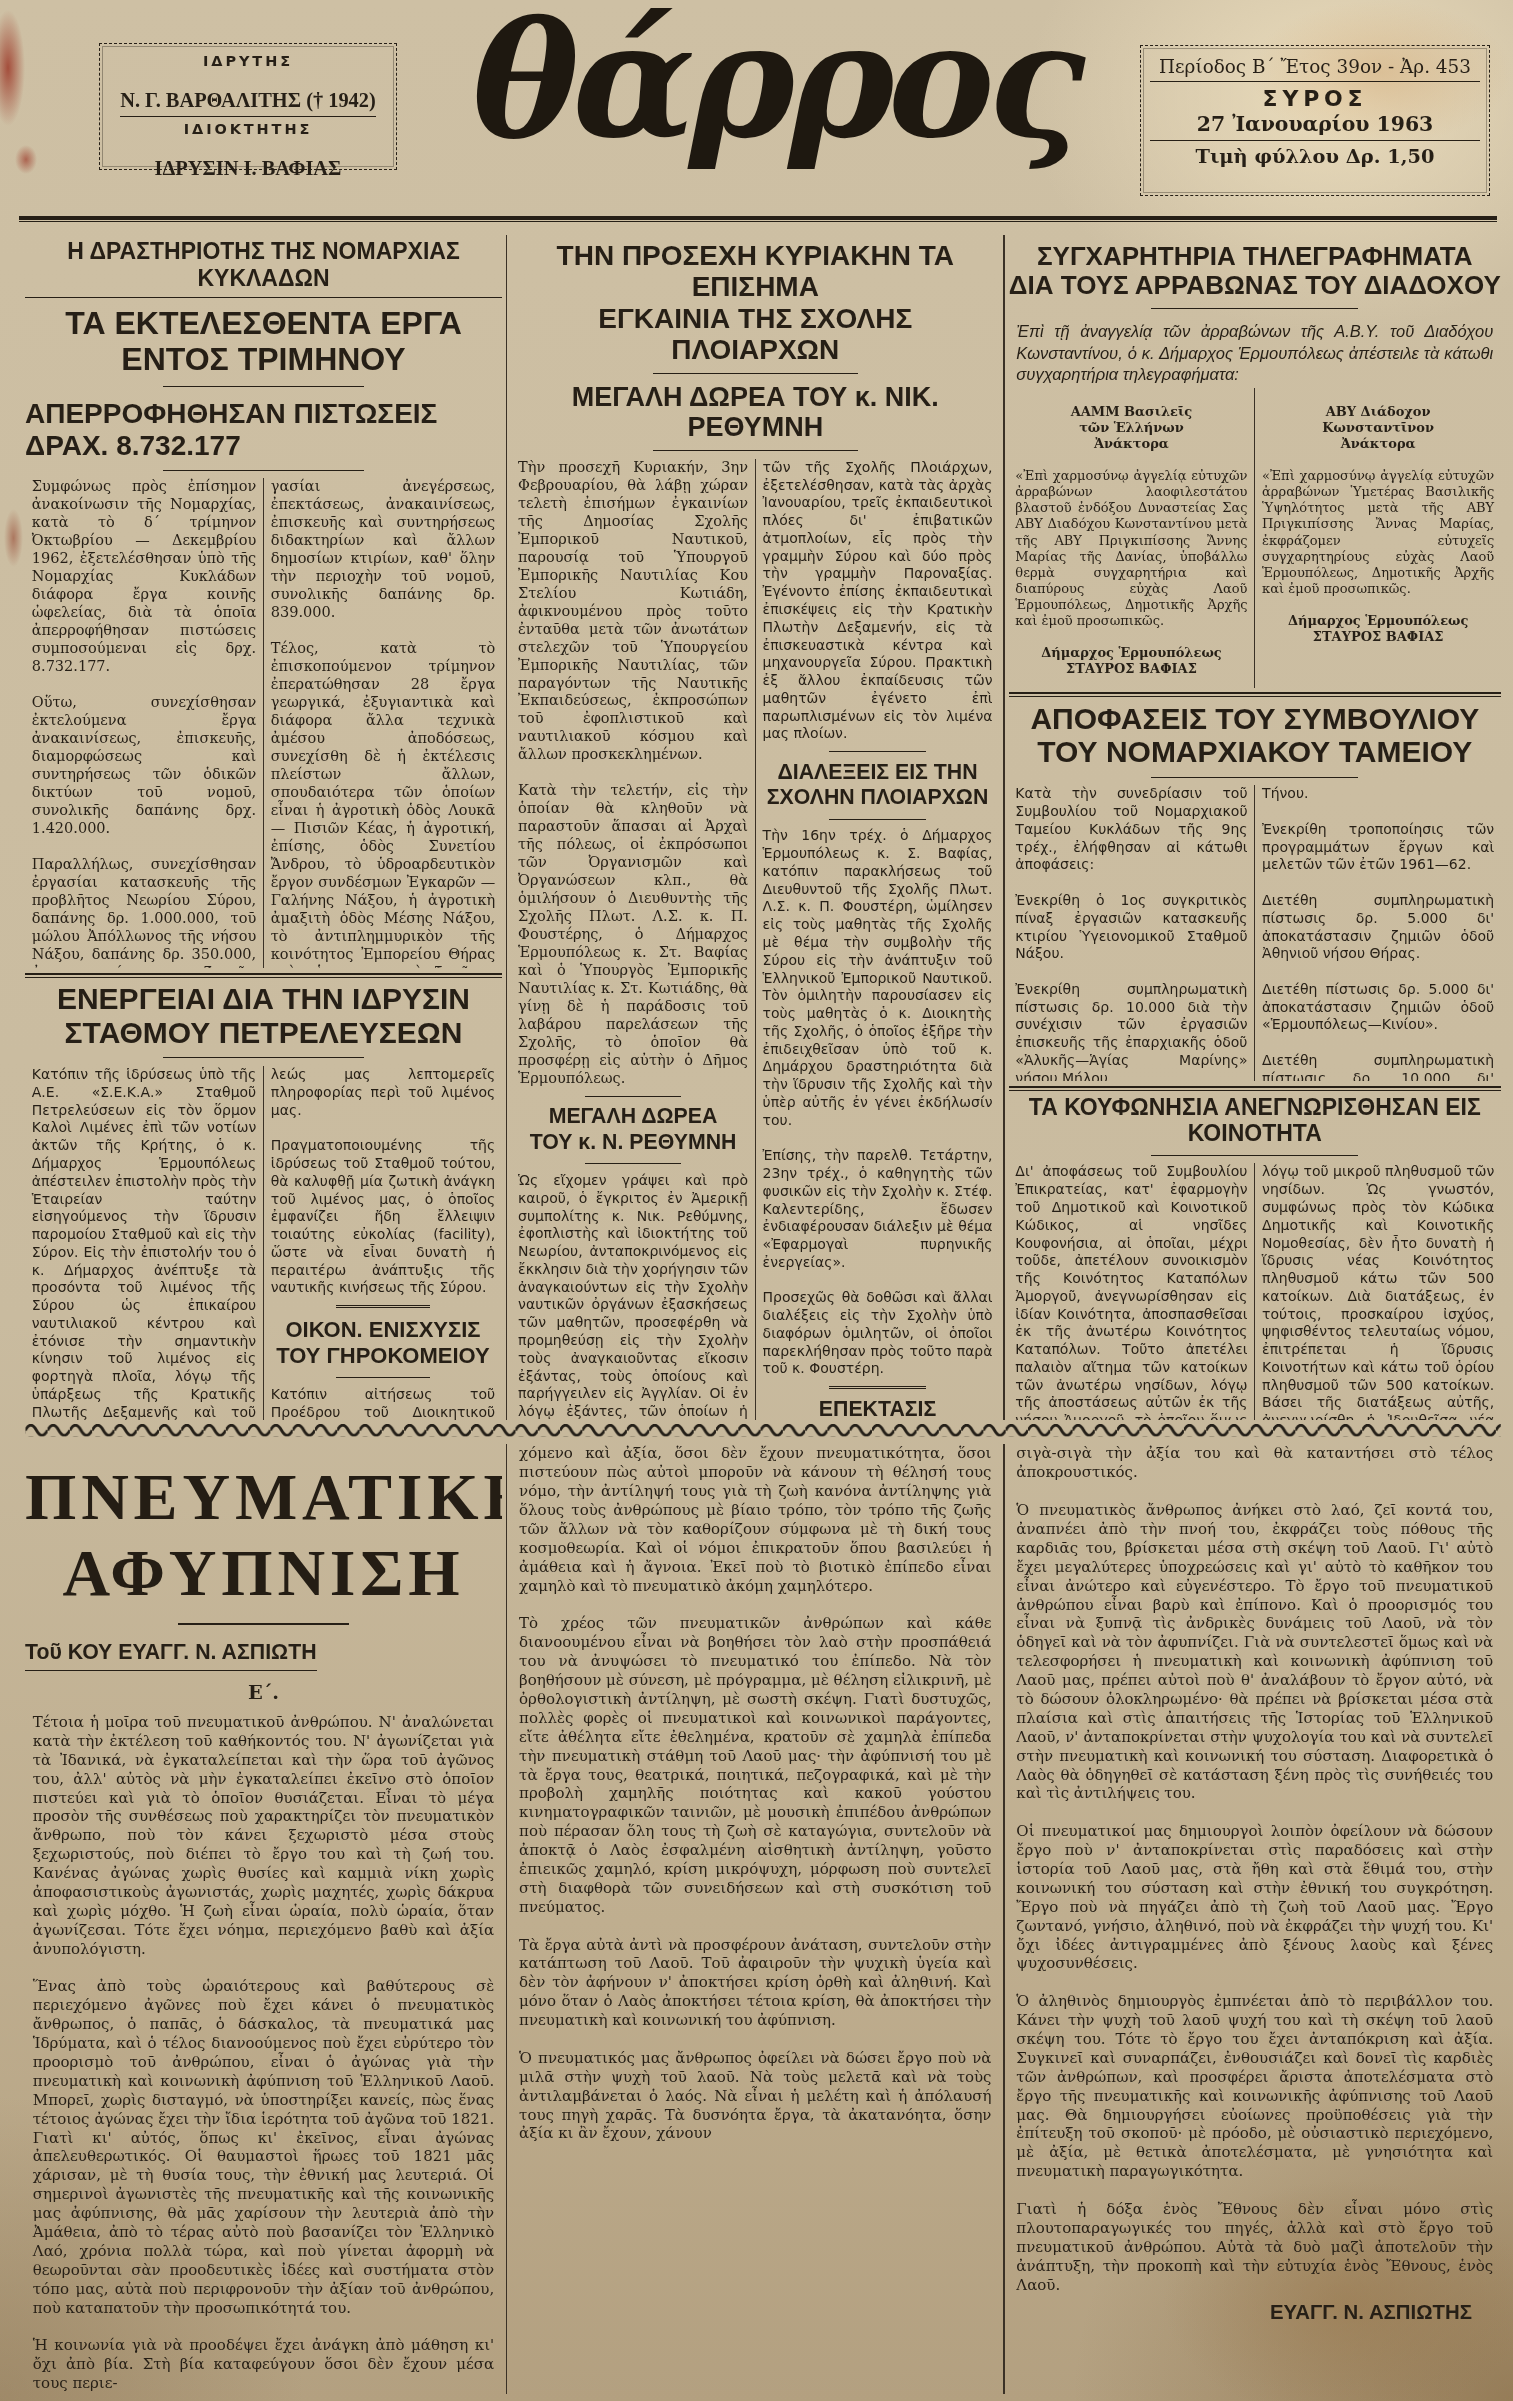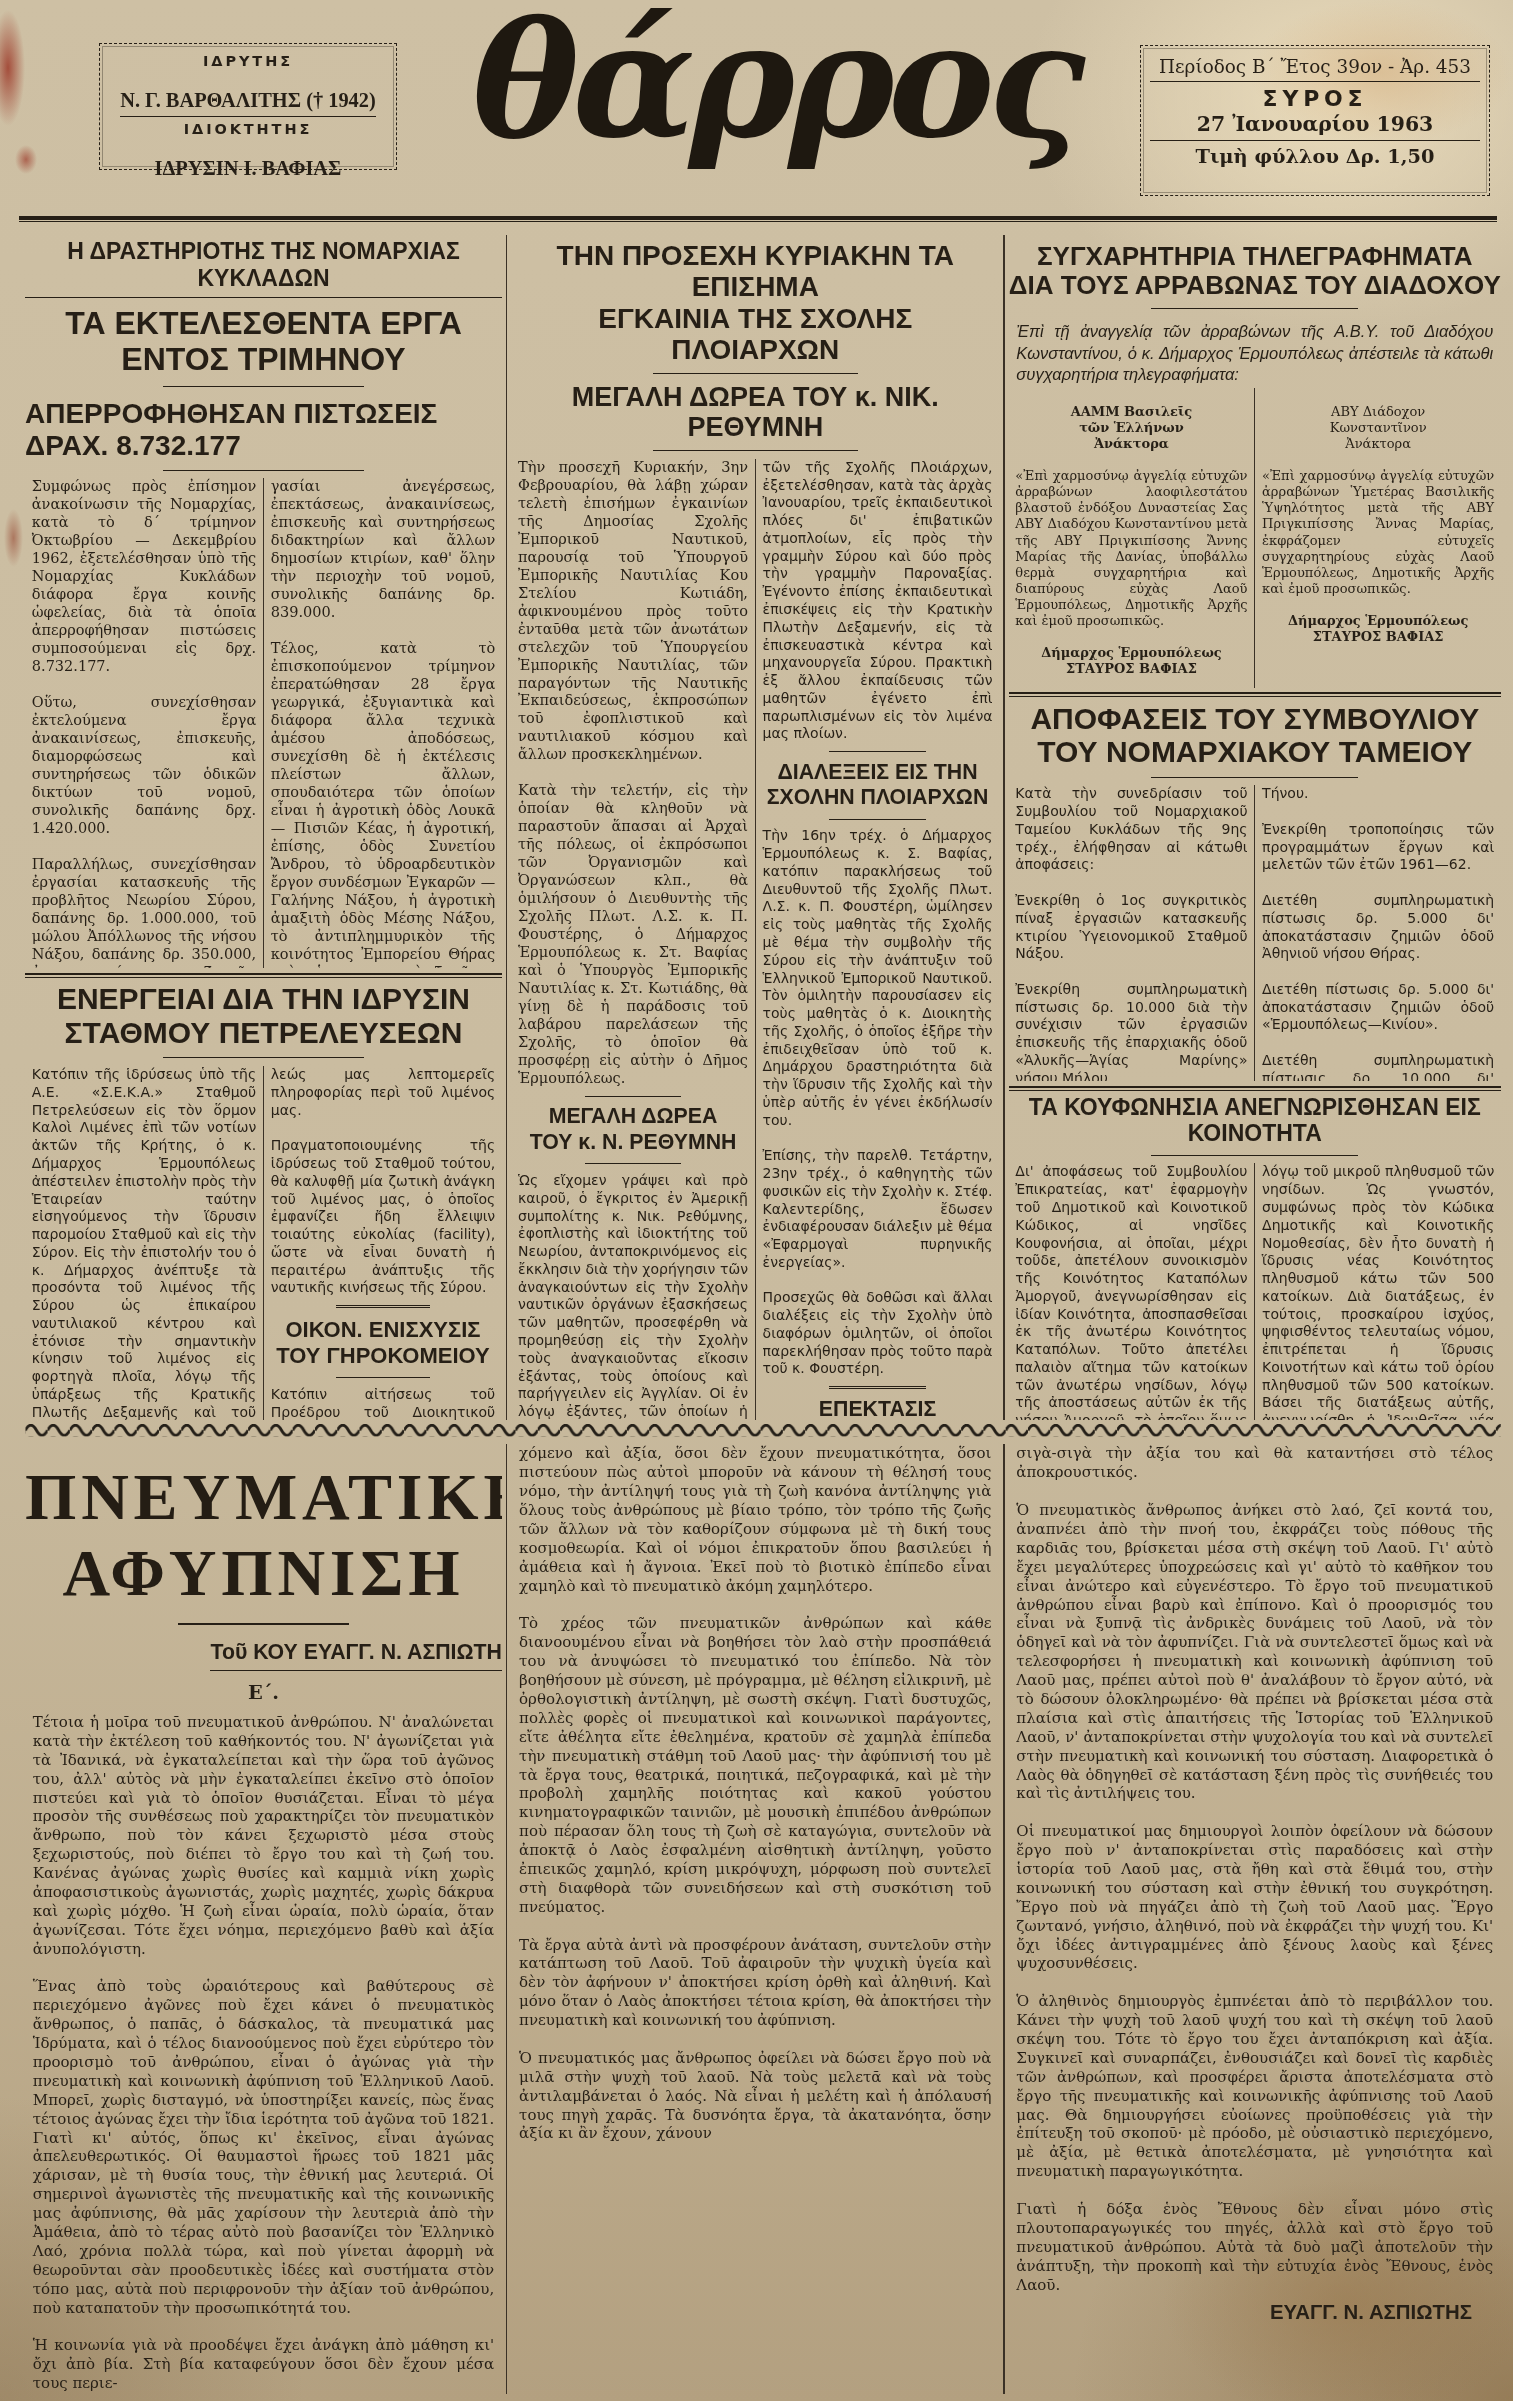--- a/index.html
+++ b/index.html
@@ -101,21 +101,21 @@
   #bcol1{flex:0 0 477px; overflow:hidden;}
   #bcol2{flex:0 0 488px; overflow:hidden;}
   #bcol3{flex:1; overflow:hidden;}
   #essay-kicker{font-family:"Liberation Sans",sans-serif; font-weight:bold; font-size:25px; padding-top:12.6px;}
   #essay-kicker .inner{display:inline-block; border-bottom:2.4px solid var(--ink); padding-bottom:5.8px;}
   #essay-headline{
     font-family:"Liberation Serif",serif; font-weight:bold; font-size:66px; letter-spacing:4.8px;
     text-align:center; line-height:1.15; margin-top:14.5px; white-space:pre-line; color:#241d14;
   }
   #essay-rule{width:36%; border-top:2.4px solid var(--ink); margin:12.6px auto 14.5px;}
-  #essay-byline{font-family:"Liberation Sans",sans-serif; font-weight:bold; font-size:21.3px; text-align:right;}
+  #essay-byline{font-family:"Liberation Sans",sans-serif; font-weight:bold; font-size:21.3px; text-align:left;}
   #essay-byline .inner{display:inline-block; border-bottom:1.9px solid var(--ink); padding-bottom:4.8px;}
   #essay-emark{text-align:center; font-size:19.4px; font-weight:bold; margin:10.7px 0 8.7px; font-family:"DejaVu Serif",serif;}
   .essay-text{font-family:"DejaVu Serif",serif; font-size:15px; line-height:1.26; text-align:justify; white-space:pre-line; padding:0 7.8px;}
   #essay-sign{font-family:"Liberation Sans",sans-serif; font-weight:bold; font-size:20.4px; text-align:right; padding:6.8px 29px 0 0;}
 </style>
 </head>
 <body>
 
 <div id="page">
 
@@ -236,21 +236,21 @@
       <div id="telegrams-cols" class="twocol">
         <div class="subcol body-serif tel">
           <div style="text-align:center; font-weight:bold;">ΑΑΜΜ Βασιλεῖς
 τῶν Ἑλλήνων
 Ἀνάκτορα</div>
           <div>«Ἐπὶ χαρμοσύνῳ ἀγγελίᾳ εὐτυχῶν ἀρραβώνων λαοφιλεστάτου βλαστοῦ ἐνδόξου Δυναστείας Σας ΑΒΥ Διαδόχου Κωνσταντίνου μετὰ τῆς ΑΒΥ Πριγκιπίσσης Ἄννης Μαρίας τῆς Δανίας, ὑποβάλλω θερμὰ συγχαρητήρια καὶ διαπύρους εὐχὰς Λαοῦ Ἑρμουπόλεως, Δημοτικῆς Ἀρχῆς καὶ ἐμοῦ προσωπικῶς.</div>
           <div style="text-align:center; font-weight:bold;">Δήμαρχος Ἑρμουπόλεως
 ΣΤΑΥΡΟΣ ΒΑΦΙΑΣ</div>
         </div>
         <div class="subcol body-serif tel">
-          <div style="text-align:center; font-weight:normal;">ΑΒΥ Διάδοχον
+          <div style="text-align:center; font-weight:bold;">ΑΒΥ Διάδοχον
 Κωνσταντῖνον
 Ἀνάκτορα</div>
           <div>«Ἐπὶ χαρμοσύνῳ ἀγγελίᾳ εὐτυχῶν ἀρραβώνων Ὑμετέρας Βασιλικῆς Ὑψηλότητος μετὰ τῆς ΑΒΥ Πριγκιπίσσης Ἄννας Μαρίας, ἐκφράζομεν εὐτυχεῖς συγχαρητηρίους εὐχὰς Λαοῦ Ἑρμουπόλεως, Δημοτικῆς Ἀρχῆς καὶ ἐμοῦ προσωπικῶς.</div>
           <div style="text-align:center; font-weight:bold;">Δήμαρχος Ἑρμουπόλεως
 ΣΤΑΥΡΟΣ ΒΑΦΙΑΣ</div>
         </div>
       </div>
       <div class="fullrule"></div>
       <div id="tameio-headline" class="h-big">ΑΠΟΦΑΣΕΙΣ ΤΟΥ ΣΥΜΒΟΥΛΙΟΥ
 ΤΟΥ ΝΟΜΑΡΧΙΑΚΟΥ ΤΑΜΕΙΟΥ</div>

